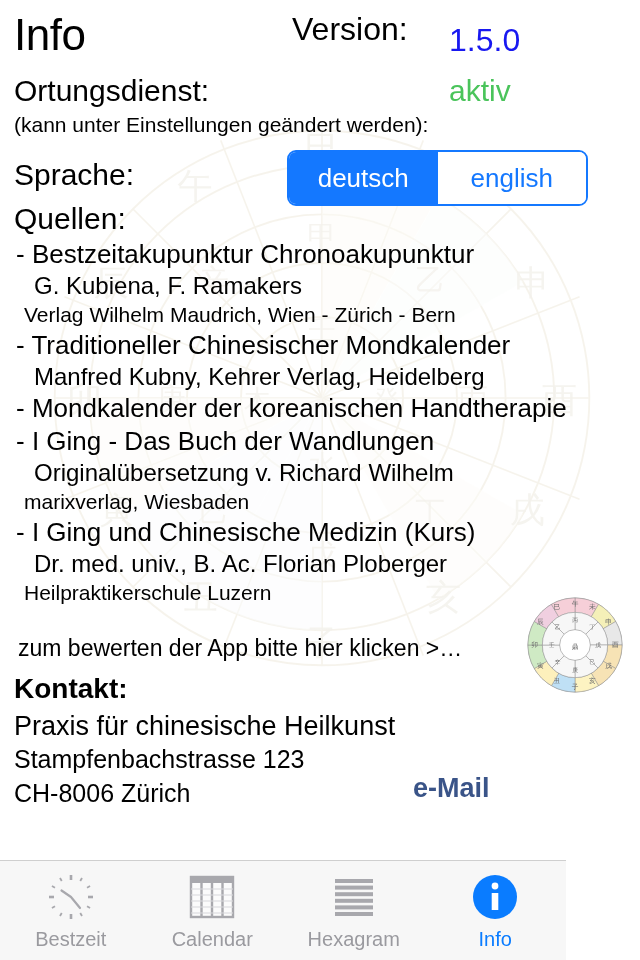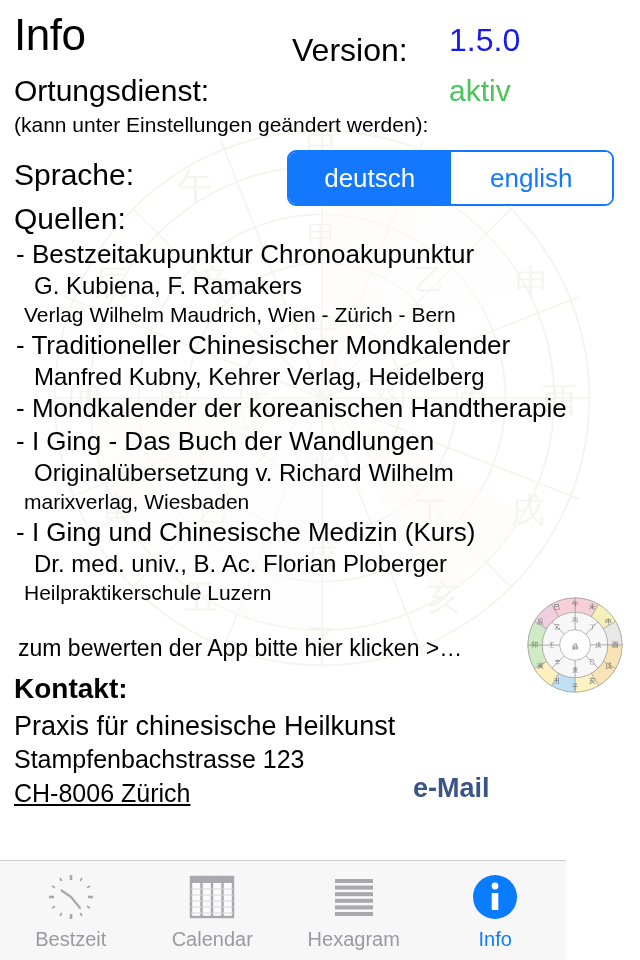--- a/index.html
+++ b/index.html
@@ -47,21 +47,21 @@
   .title {
     position: absolute;
     left: 14px; top: 2px;
     font-size: 44px;
     line-height: 50px;
     font-weight: 400;
     letter-spacing: -0.5px;
   }
   .version-label {
     position: absolute;
-    left: 292px; top: 24px;
+    left: 292px; top: 3px;
     font-size: 32px;
     line-height: 36px;
     font-weight: 400;
   }
   .version-value {
     position: absolute;
     left: 449px; top: 14px;
     font-size: 32px;
     line-height: 36px;
     font-weight: 400;
@@ -92,21 +92,21 @@
     position: absolute;
     left: 14px; top: 158px;
     font-size: 30px;
     line-height: 34px;
   }
 
   
   .segmented {
     position: absolute;
     left: 287px; top: 150px;
-    width: 327px;
+    width: 301px;
     height: 56px;
     border: 2px solid #1478ff;
     border-radius: 9px;
     overflow: hidden;
     display: flex;
     box-sizing: border-box;
     background: #ffffff;
   }
   .seg {
     flex: 1 1 50%;
@@ -188,21 +188,20 @@
     position: absolute;
     left: 14px; top: 744px;
     font-size: 25px;
     line-height: 31px;
   }
   .contact-l3 {
     position: absolute;
     left: 14px; top: 778px;
     font-size: 25px;
     line-height: 31px;
-    text-decoration: underline;
   }
   .email-link {
     position: absolute;
     left: 413px; top: 772px;
     font-size: 27px;
     line-height: 33px;
     font-weight: bold;
     color: #3a5488;
   }
 

